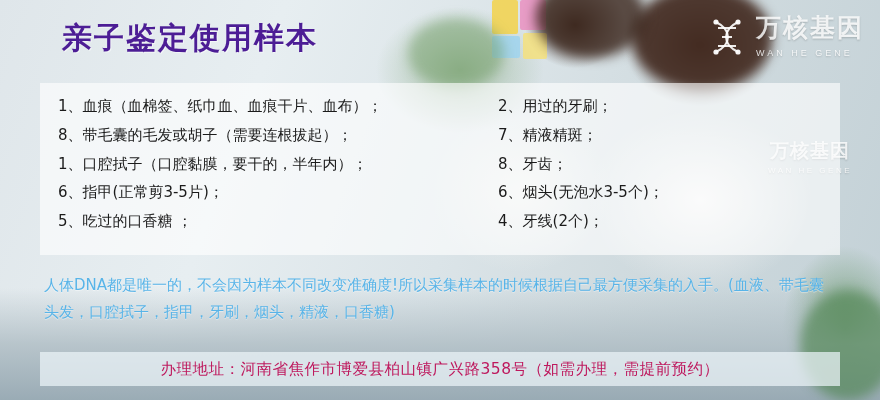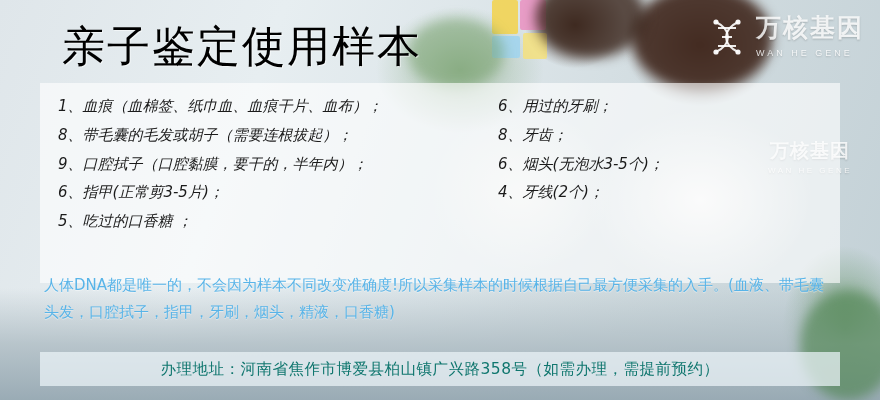--- a/index.html
+++ b/index.html
@@ -91,37 +91,36 @@
   .wm-mid .wm-en {
     font-size: 8px;
     letter-spacing: 2.5px;
     margin-top: 2px;
   }
   
   .title {
     position: absolute;
     left: 62px;
     top: 18px;
-    font-size: 43px;
-    font-weight: normal;
-    color: #000000;
+    font-size: 30px;
+    font-weight: bold;
+    color: #4c1d95;
     letter-spacing: 2px;
     text-shadow: 1px 1px 0 rgba(255,255,255,0.55);
     font-family: "DejaVu Sans", sans-serif;
   }
   
   .panel {
     position: absolute;
     left: 40px;
     top: 83px;
     width: 800px;
-    height: 200px;
+    height: 172px;
     background: rgba(255,255,255,0.62);
     display: flex;
-    font-style: italic;
   }
   .col {
     padding: 12px 0 0 18px;
     box-sizing: border-box;
   }
   .col-left { width: 440px; }
   .col-right { width: 360px; }
   .item {
     font-size: 15px;
     color: #1b1b1b;
@@ -147,21 +146,21 @@
     position: absolute;
     left: 40px;
     top: 352px;
     width: 800px;
     height: 34px;
     background: rgba(236,244,248,0.72);
     display: flex;
     align-items: center;
     justify-content: center;
     font-size: 15.5px;
-    color: #0f766e;
+    color: #be185d;
     font-family: "DejaVu Sans", sans-serif;
     letter-spacing: 0.5px;
   }
 </style>
 </head>
 <body>
 
 <div class="poster">
 
   <div class="bg"></div>
@@ -200,26 +199,27 @@
     <div class="wm-cn">万核基因</div>
     <div class="wm-en">WAN HE GENE</div>
   </div>
 
   <div class="title">亲子鉴定使用样本</div>
 
   <div class="panel">
     <div class="col col-left">
       <div class="item">1、血痕（血棉签、纸巾血、血痕干片、血布）；</div>
       <div class="item">8、带毛囊的毛发或胡子（需要连根拔起）；</div>
-      <div class="item">9、口腔拭子（口腔黏膜，要干的，半年内）；</div>
+      <div class="item">1、口腔拭子（口腔黏膜，要干的，半年内）；</div>
       <div class="item">6、指甲(正常剪3-5片)；</div>
       <div class="item">5、吃过的口香糖 ；</div>
     </div>
     <div class="col col-right">
-      <div class="item">6、用过的牙刷；</div>
+      <div class="item">2、用过的牙刷；</div>
+      <div class="item">7、精液精斑；</div>
       <div class="item">8、牙齿；</div>
       <div class="item">6、烟头(无泡水3-5个)；</div>
       <div class="item">4、牙线(2个)；</div>
     </div>
   </div>
 
   <div class="para">人体DNA都是唯一的，不会因为样本不同改变准确度!所以采集样本的时候根据自己最方便采集的入手。(血液、带毛囊头发，口腔拭子，指甲，牙刷，烟头，精液，口香糖)</div>
 
   <div class="addr">办理地址：河南省焦作市博爱县柏山镇广兴路358号（如需办理，需提前预约）</div>
 

